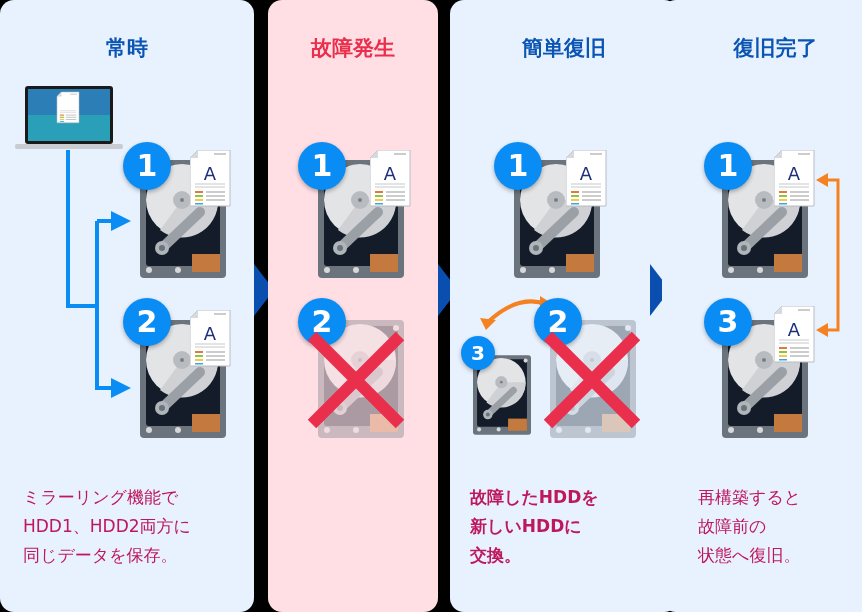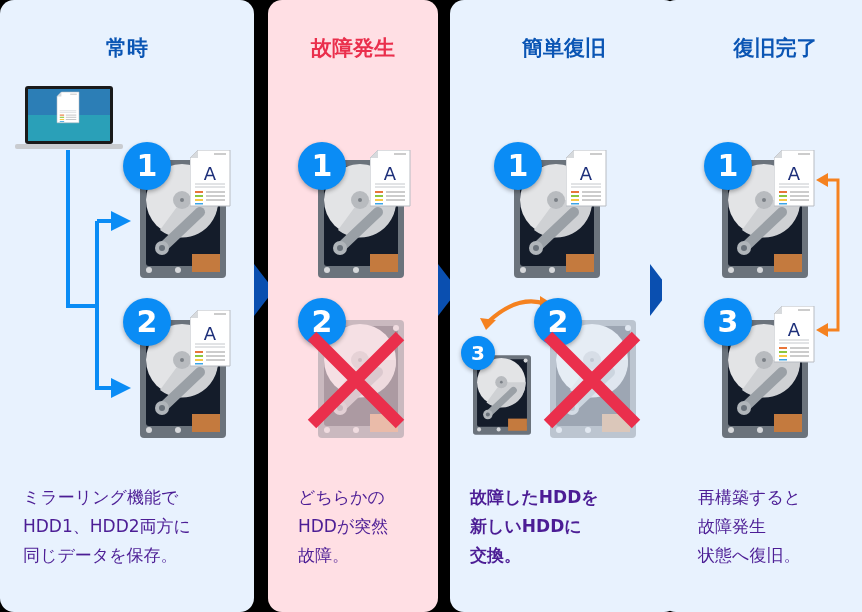--- a/index.html
+++ b/index.html
@@ -5,21 +5,21 @@
   * { box-sizing: border-box; margin: 0; padding: 0; }
   body { width: 862px; height: 612px; background: #000; font-family: "DejaVu Sans", "Liberation Sans", sans-serif; position: relative; overflow: hidden; }
   .panel { position: absolute; top: 0; height: 612px; border-radius: 14px; }
   .p1 { left: 0; width: 254px; background: #e8f2fe; }
   .p2 { left: 268px; width: 170px; background: #ffdfe4; }
   .p3 { left: 450px; width: 228px; background: #e8f2fe; }
   .p4 { left: 662px; width: 227px; background: #e8f2fe; }
   .title { position: absolute; top: 34px; left: 0; right: 0; text-align: center; font-weight: bold; font-size: 21px; }
   .title.blue { color: #0a55b4; }
   .title.red { color: #ea2f4c; }
-  .desc { position: absolute; top: 483px; font-size: 17px; line-height: 29px; color: #4c1d95; white-space: pre-line; }
+  .desc { position: absolute; top: 483px; font-size: 17px; line-height: 29px; color: #be185d; white-space: pre-line; }
   .chev { position: absolute; width: 0; height: 0; border-top: 26px solid transparent; border-bottom: 26px solid transparent; border-left: 20px solid #0a4fb0; top: 264px; }
   .hdd { position: absolute; }
   .badge { position: absolute; width: 48px; height: 48px; border-radius: 50%; background: #0a8cf5; color: #fff; font-weight: bold; font-size: 30px; text-align: center; line-height: 48px; box-shadow: 0 2px 4px rgba(0,0,0,.3); }
   .badge.sm { width: 34px; height: 34px; font-size: 20px; line-height: 34px; }
   .doc { position: absolute; }
   .xmark { position: absolute; }
   svg { display: block; }
 </style>
 </head>
 <body>
@@ -127,23 +127,20 @@
       <svg width="86" height="118">
         <use href="#hddshape"></use>
       </svg>
     </div>
   <div class="badge" style="left:30px;top:298px;">2</div>
   <div class="xmark" style="left:38px;top:330px;">
       <svg width="100" height="100">
         <path d="M6 6 L94 94 M94 6 L6 94" stroke="#ea2f4c" stroke-width="12"></path>
       </svg>
     </div>
-  <div class="desc" style="left:30px;">どちらかの
-HDDが突然
-故障。</div>
 </div>
 
 <div class="chev" style="left:438px;"></div>
 
 <div class="panel p3">
   <div class="title blue">簡単復旧</div>
   <div class="hdd" style="left:64px;top:160px;">
       <svg width="86" height="118">
         <use href="#hddshape"></use>
       </svg>
@@ -209,15 +206,15 @@
         <text x="20" y="30" font-size="18" fill="#1d2f7a" text-anchor="middle">A</text>
       </svg>
     </div>
   <div class="badge" style="left:42px;top:298px;">3</div>
   <svg style="position:absolute;left:150px;top:170px;" width="40" height="170">
     <path d="M14 10 L26 10 L26 160 L14 160" stroke="#f58220" stroke-width="3" fill="none"></path>
     <polygon points="4,10 16,3 16,17" fill="#f58220"></polygon>
     <polygon points="4,160 16,153 16,167" fill="#f58220"></polygon>
   </svg>
   <div class="desc" style="left:36px;">再構築すると
-故障発生
+故障前の
 状態へ復旧。</div>
 </div>
 
 </body></html>

